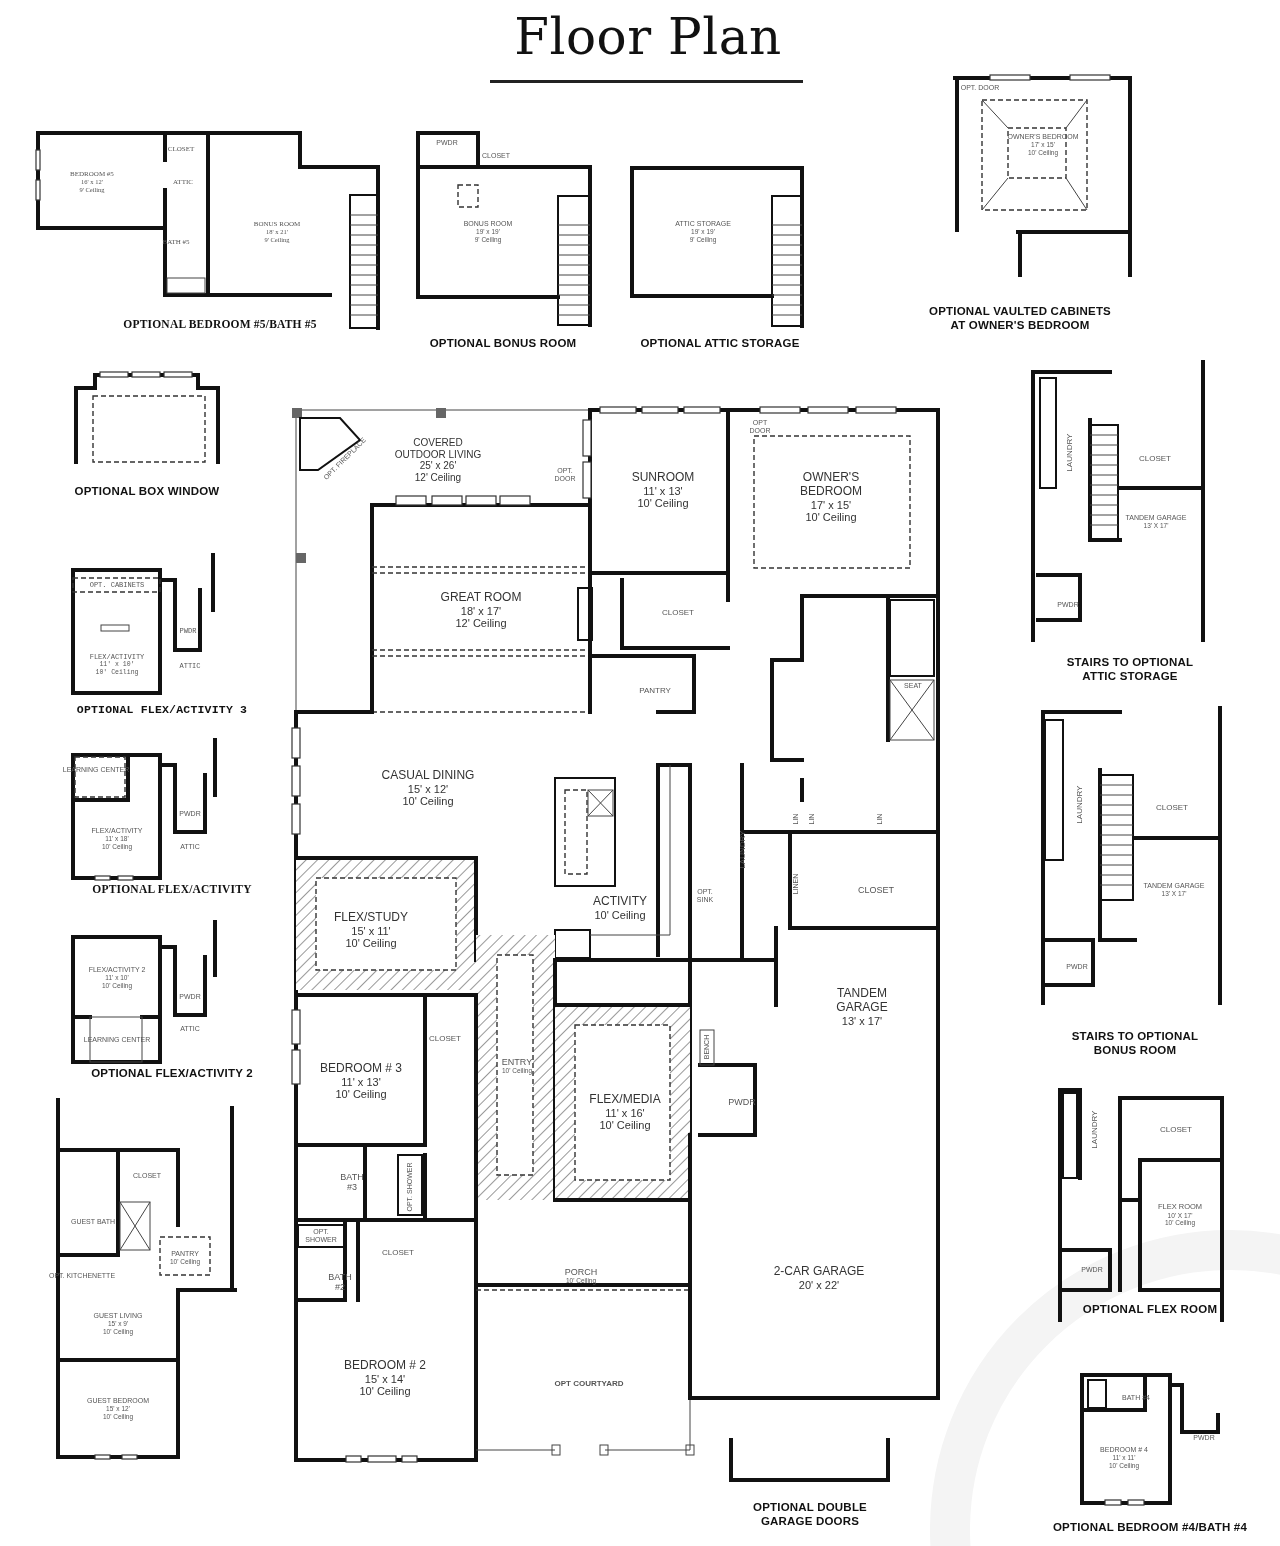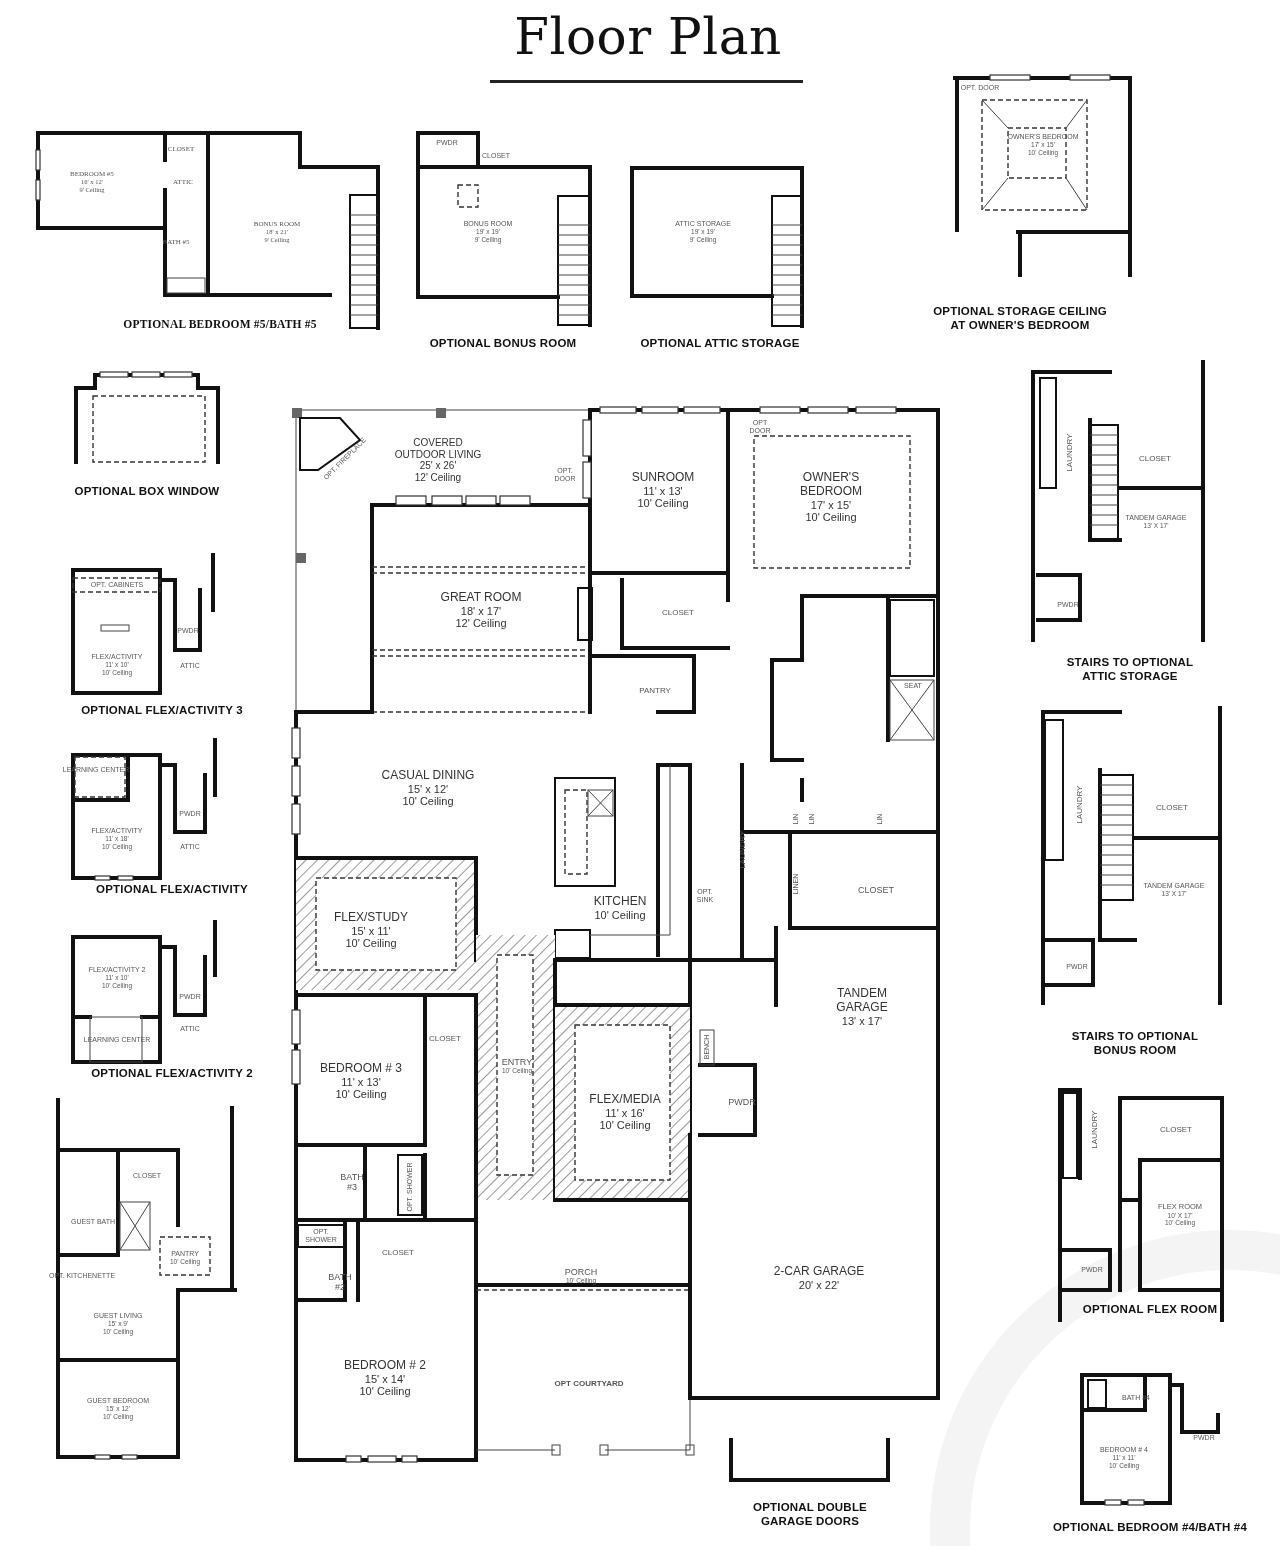--- a/index.html
+++ b/index.html
@@ -140,37 +140,37 @@
     <rect class="win" x="990" y="75" width="40" height="5"></rect>
       <rect class="win" x="1070" y="75" width="40" height="5"></rect>
   </svg>
   <div class="lbl sm" style="left:1043px;top:133px;">
     <span class="n">OWNER'S BEDROOM</span>
     <span class="d">17' x 15'</span>
     <span class="c">10' Ceiling</span>
   </div>
   <div class="lbl sm" style="left:980px;top:84px;">OPT. DOOR</div>
   <div class="abs caption" style="left:920px;top:304px;width:200px;">
-    <div>OPTIONAL STORAGE CEILING</div>
+    <div>OPTIONAL VAULTED CABINETS</div>
     <div>AT OWNER'S BEDROOM</div>
   </div>
 </div>
 
 <div class="abs" style="left:0;top:0;width:260px;height:500px;">
   <svg width="260" height="500">
     <path class="w" d="M76 388 H95 V375 H198 V388 H218 V462 M76 388 V462"></path>
     <rect class="dash" x="93" y="396" width="112" height="66"></rect>
     <rect class="win" x="100" y="372" width="28" height="5"></rect>
       <rect class="win" x="132" y="372" width="28" height="5"></rect>
       <rect class="win" x="164" y="372" width="28" height="5"></rect>
   </svg>
   <div class="abs caption" style="left:62px;top:484px;width:170px;">OPTIONAL BOX WINDOW</div>
 </div>
 
-<div class="abs" style="left:0;top:0;width:260px;height:720px;">
+<div class="abs" style="left:0;top:0;width:260px;height:720px;font-family:Liberation Mono, monospace;">
   <svg width="260" height="720">
     <path class="w" d="M73 570 H160 V693 H73 V570 M160 580 H175 V650 H200 V590 M213 555 V610"></path>
     <rect class="dash" x="73" y="578" width="87" height="14"></rect>
     <rect class="th" x="101" y="625" width="28" height="6"></rect>
   </svg>
   <div class="lbl sm" style="left:117px;top:581px;">OPT. CABINETS</div>
   <div class="lbl sm" style="left:117px;top:653px;">
     <span class="n">FLEX/ACTIVITY</span>
     <span class="d">11' x 10'</span>
     <span class="c">10' Ceiling</span>
@@ -188,21 +188,21 @@
       <rect class="win" x="118" y="876" width="15" height="4"></rect>
   </svg>
   <div class="lbl sm" style="left:96px;top:766px;">LEARNING CENTER</div>
   <div class="lbl sm" style="left:117px;top:827px;">
     <span class="n">FLEX/ACTIVITY</span>
     <span class="d">11' x 18'</span>
     <span class="c">10' Ceiling</span>
   </div>
   <div class="lbl sm" style="left:190px;top:810px;">PWDR</div>
   <div class="lbl sm" style="left:190px;top:843px;">ATTIC</div>
-  <div class="abs caption" style="left:82px;top:882px;width:180px;">OPTIONAL FLEX/ACTIVITY</div>
+  <div class="abs caption" style="left:82px;top:882px;width:180px;font-family:Liberation Serif, serif;">OPTIONAL FLEX/ACTIVITY</div>
 </div>
 
 <div class="abs" style="left:0;top:0;width:260px;height:1080px;">
   <svg width="260" height="1080">
     <path class="w" d="M73 937 H160 V1062 H73 V937 M160 947 H175 V1015 H205 V957 M215 922 V975 M73 1017 H90 M142 1017 H160"></path>
     <rect class="th" x="90" y="1017" width="52" height="45"></rect>
   </svg>
   <div class="lbl sm" style="left:117px;top:966px;">
     <span class="n">FLEX/ACTIVITY 2</span>
     <span class="d">11' x 10'</span>
@@ -372,21 +372,21 @@
     <span class="c">12' Ceiling</span>
   </div>
   <div class="lbl sm" style="left:678px;top:608px;font-size:8px;">CLOSET</div>
   <div class="lbl sm" style="left:655px;top:686px;font-size:8px;">PANTRY</div>
   <div class="lbl big" style="left:428px;top:769px;">
     <span class="n">CASUAL DINING</span>
     <span class="d">15' x 12'</span>
     <span class="c">10' Ceiling</span>
   </div>
   <div class="lbl big" style="left:620px;top:895px;">
-    <span class="n">KITCHEN</span>
+    <span class="n">ACTIVITY</span>
     <span class="c">10' Ceiling</span>
   </div>
   <div class="lbl sm" style="left:705px;top:888px;">
     <span class="n">OPT.</span>
     <span class="n">SINK</span>
   </div>
   <div class="lbl sm vert" style="left:743px;top:845px;font-size:8px;">LAUNDRY</div>
   <div class="lbl sm" style="left:913px;top:682px;">SEAT</div>
   <div class="lbl sm vert" style="left:796px;top:815px;">LIN</div>
   <div class="lbl sm vert" style="left:812px;top:815px;">LIN</div>

